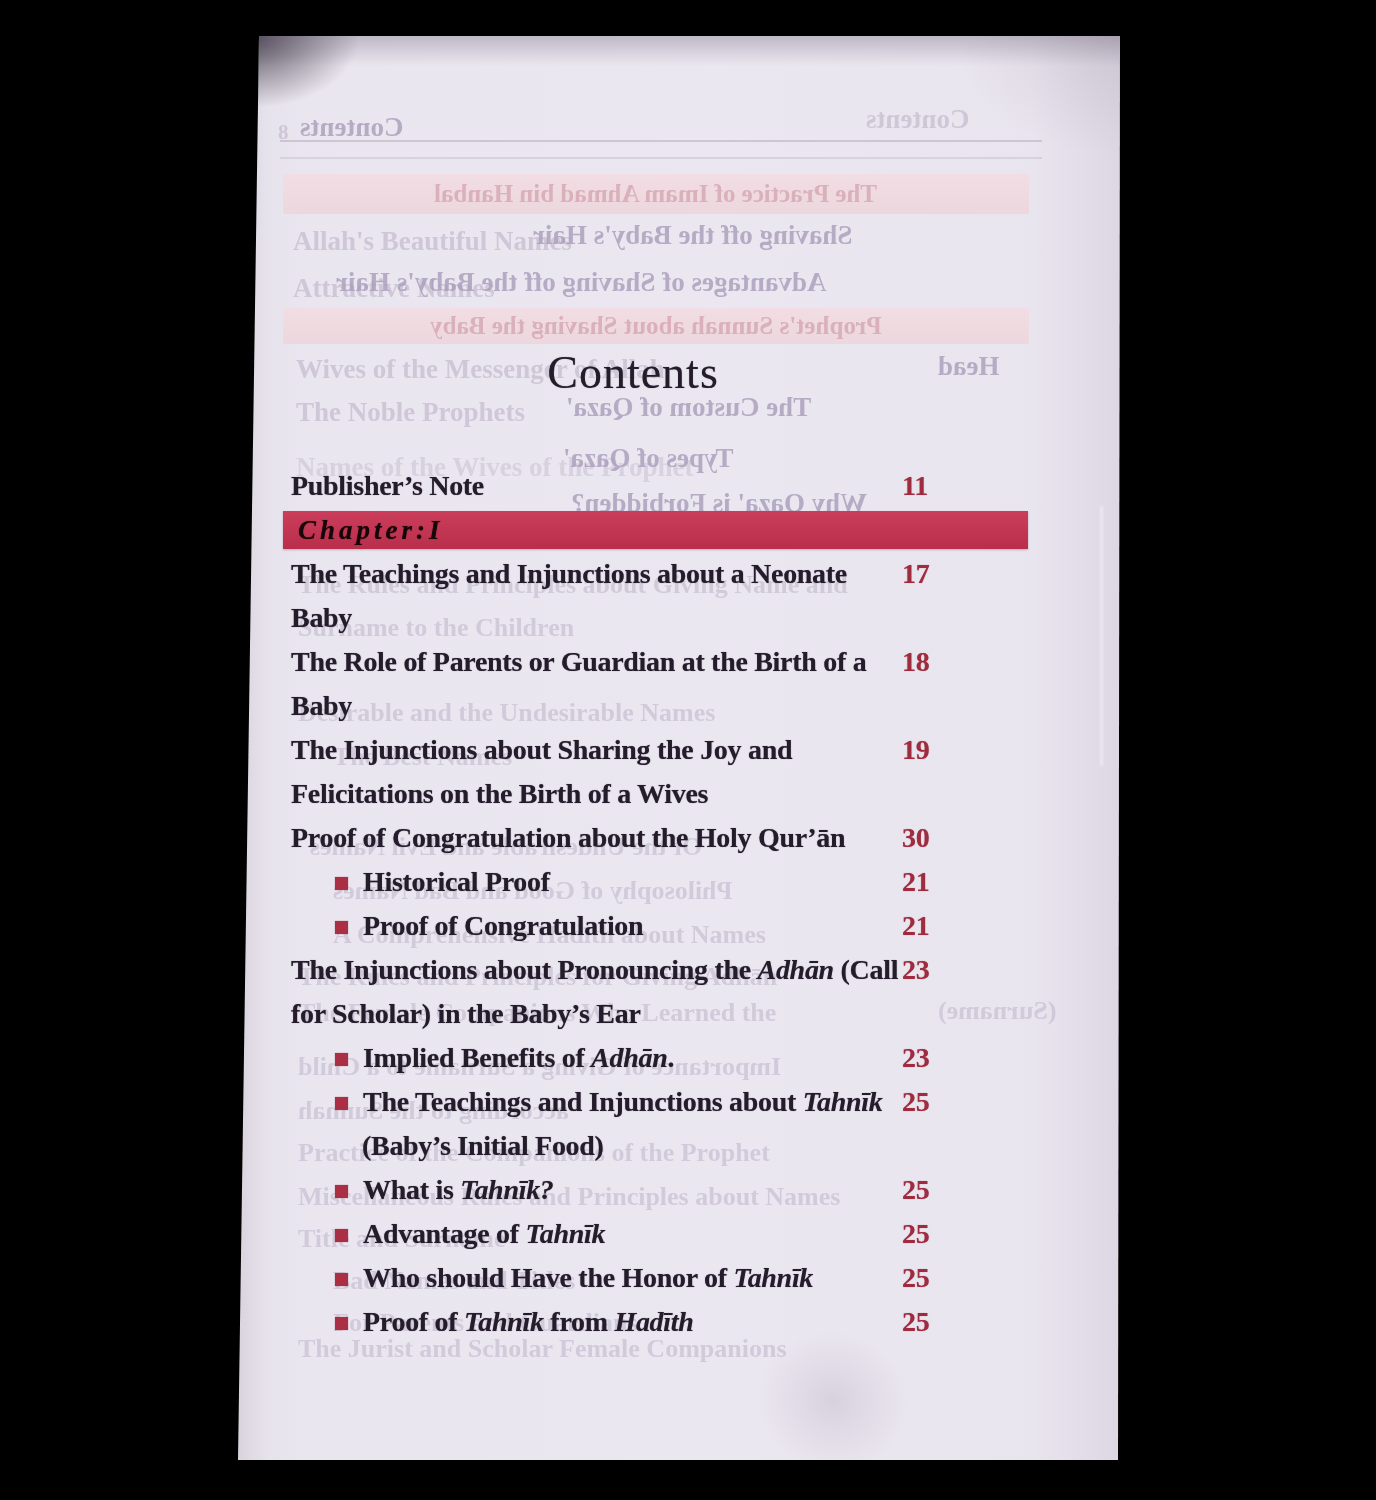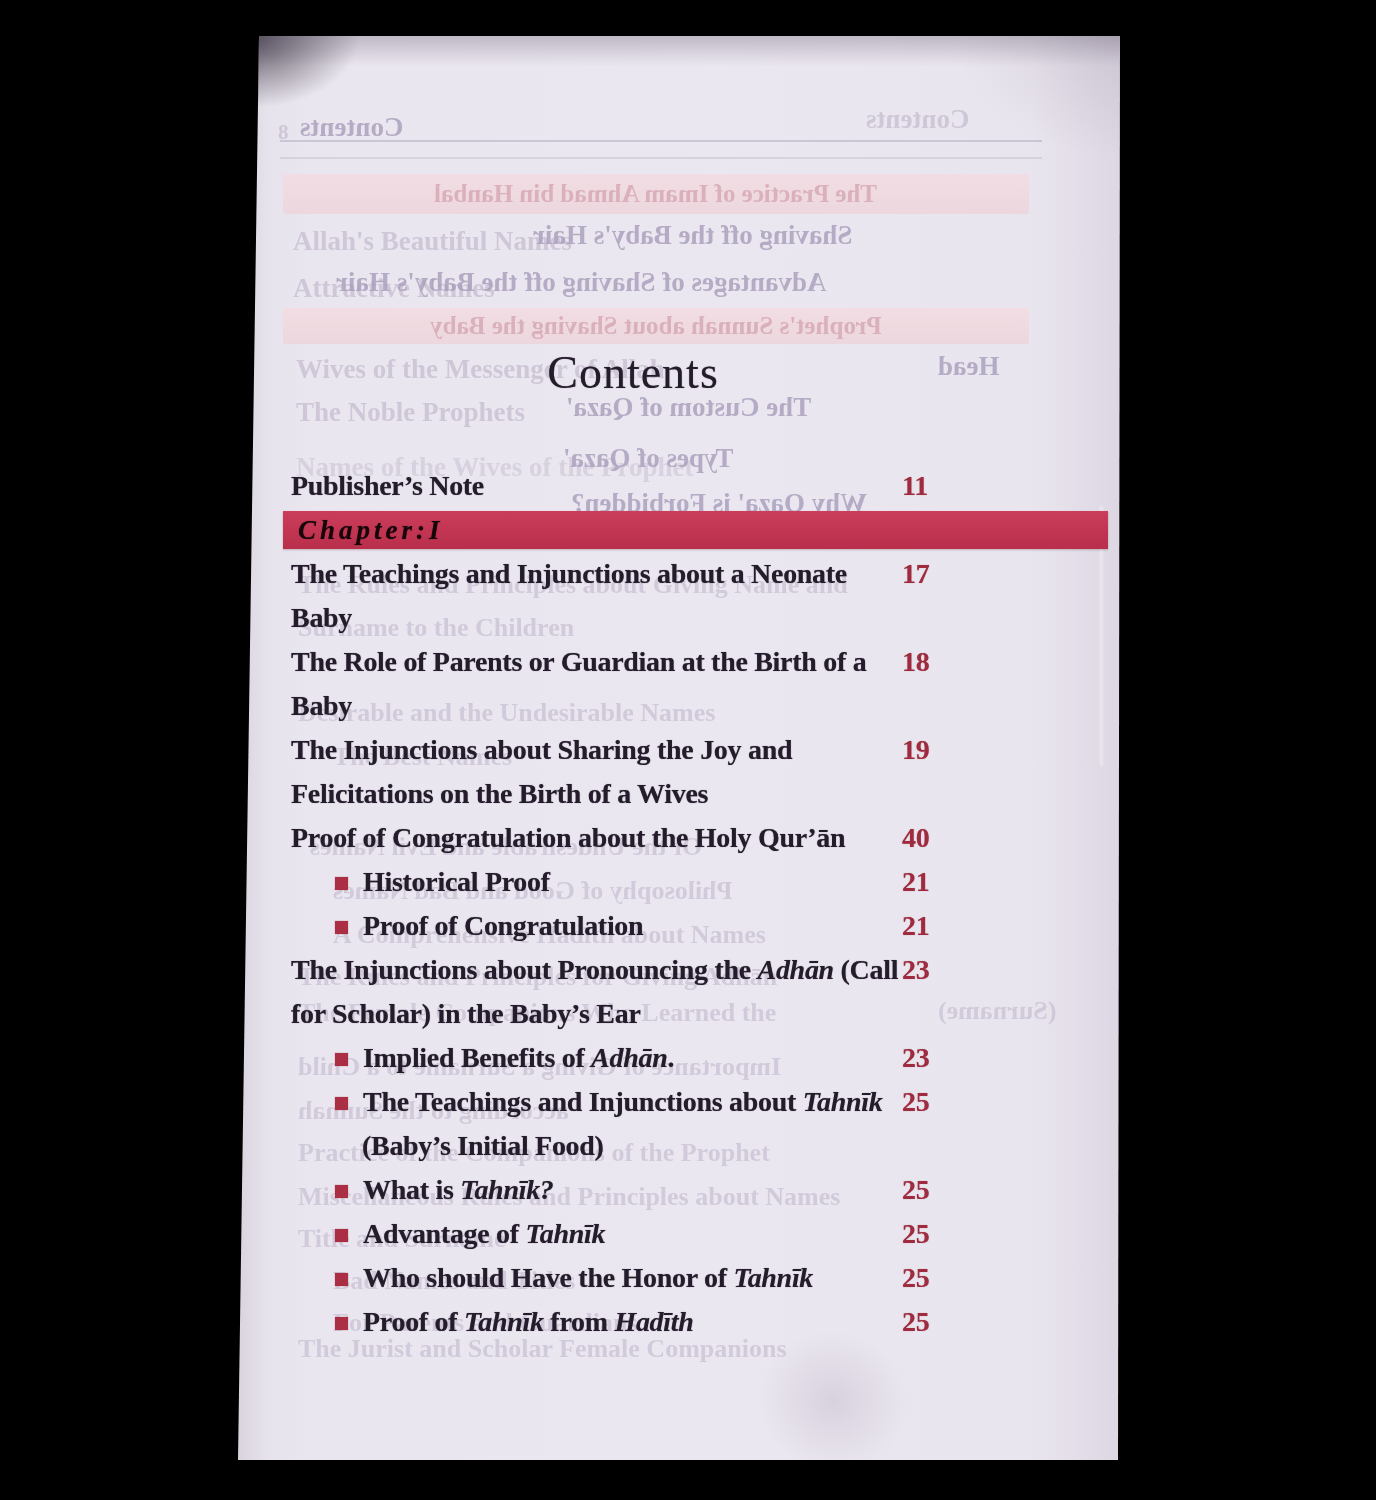--- a/index.html
+++ b/index.html
@@ -70,21 +70,21 @@
        font-size:28px;font-weight:700;color:#241c2b;letter-spacing:-.3px;
        text-shadow:0 0 1px rgba(30,20,40,.55);}
   .row{display:flex;align-items:baseline;line-height:44px;}
   .row .txt{flex:1 1 auto;white-space:nowrap;}
   .row .num{flex:0 0 96px;text-align:left;padding-right:40px;color:#9e2b3e;
             text-shadow:0 0 1px rgba(140,30,50,.5);}
   .row.bul .txt{padding-left:44px;}
   .row.ind2 .txt{padding-left:71px;}
   .bullet{display:inline-block;width:13px;height:13px;background:#ab2f44;
           margin-right:15px;vertical-align:1px;box-shadow:0 0 1px rgba(140,30,50,.6);}
-  .chbar{height:38px;margin:3px 0 3px -8px;width:825px;box-sizing:border-box;
+  .chbar{height:38px;margin:3px 0 3px -8px;width:745px;box-sizing:border-box;
          background:linear-gradient(180deg,#cb3e5b,#b82e4b);
          display:flex;align-items:center;padding-left:15px;
          box-shadow:0 1px 2px rgba(60,10,20,.25);}
   .chbar .lbl{font-style:italic;font-weight:700;letter-spacing:4px;font-size:27px;
               color:#170609;text-shadow:0 0 1px rgba(20,5,10,.6);}
   
   .sheen{position:absolute;left:862px;top:470px;width:3px;height:260px;z-index:2;
          background:rgba(255,255,255,.38);filter:blur(1.2px);}
   .smudge{position:absolute;left:520px;top:1295px;width:150px;height:140px;z-index:2;
           background:radial-gradient(closest-side, rgba(138,126,150,.20), rgba(138,126,150,0));
@@ -168,21 +168,21 @@
         <div class="row">
           <span class="txt"><span>The Injunctions about Sharing the Joy and</span></span>
           <span class="num">19</span>
         </div>
         <div class="row">
           <span class="txt"><span>Felicitations on the Birth of a Wives</span></span>
           <span class="num"></span>
         </div>
         <div class="row">
           <span class="txt"><span>Proof of Congratulation about the Holy Qur’ān</span></span>
-          <span class="num">40</span>
+          <span class="num">30</span>
         </div>
         <div class="row bul">
           <span class="txt"><span class="bullet"></span><span>Historical Proof</span></span>
           <span class="num">21</span>
         </div>
         <div class="row bul">
           <span class="txt"><span class="bullet"></span><span>Proof of Congratulation</span></span>
           <span class="num">21</span>
         </div>
         <div class="row">

